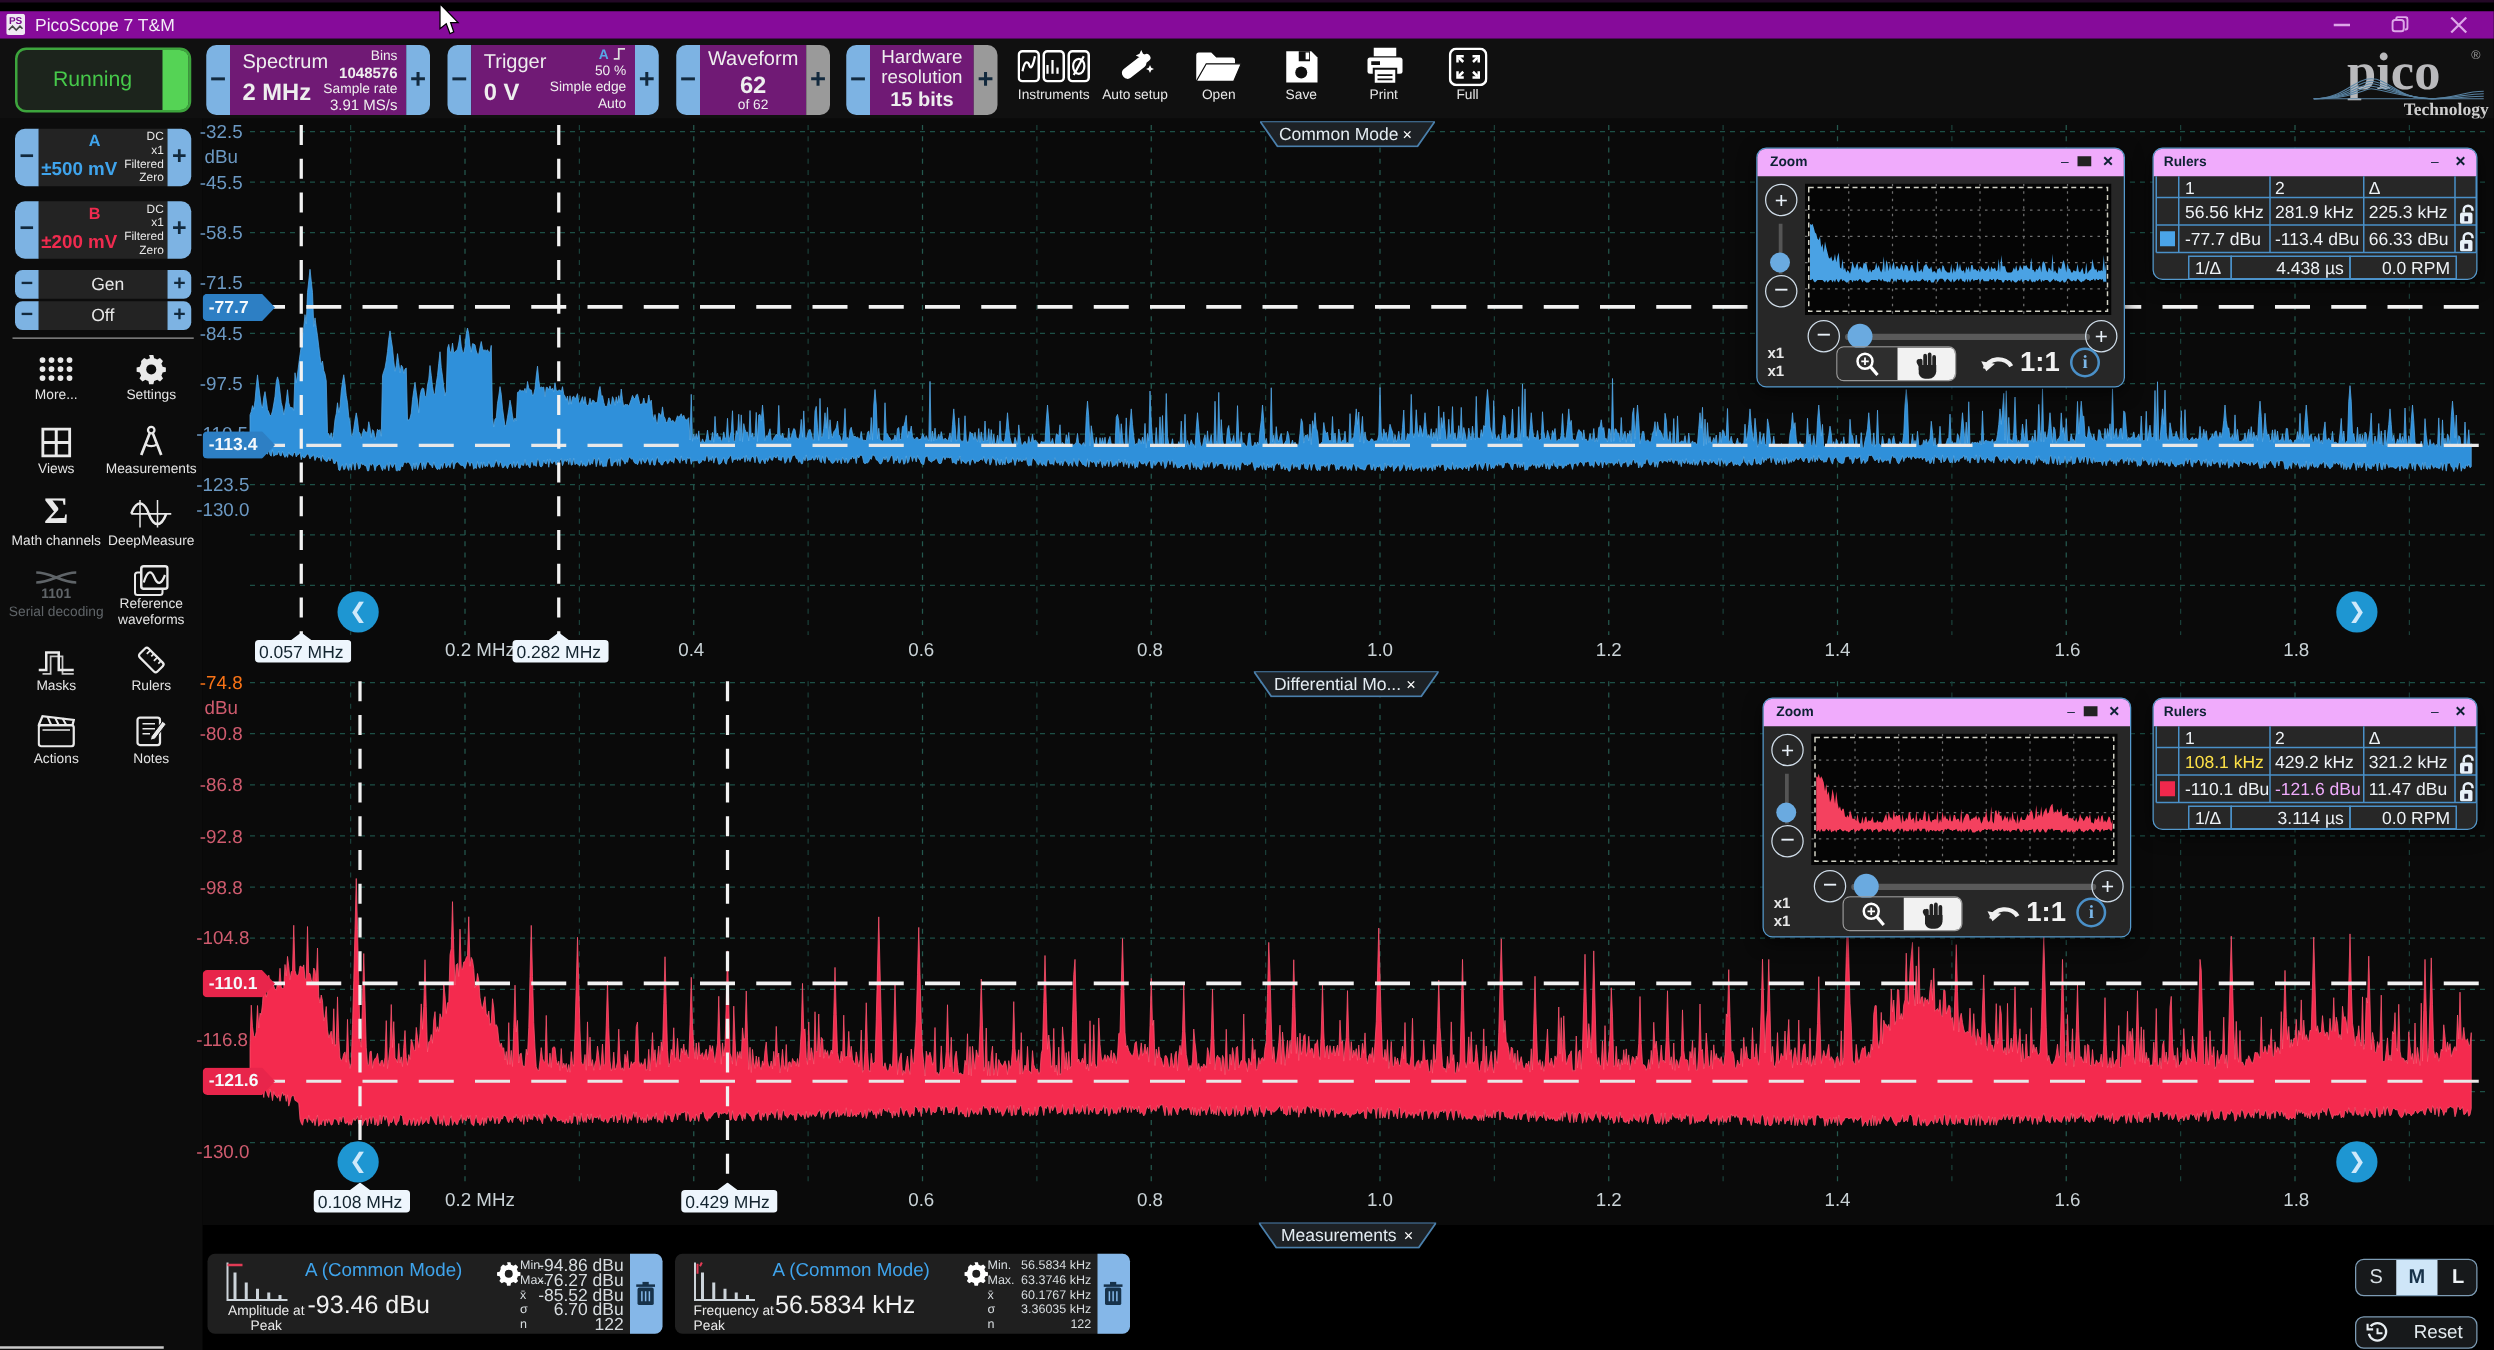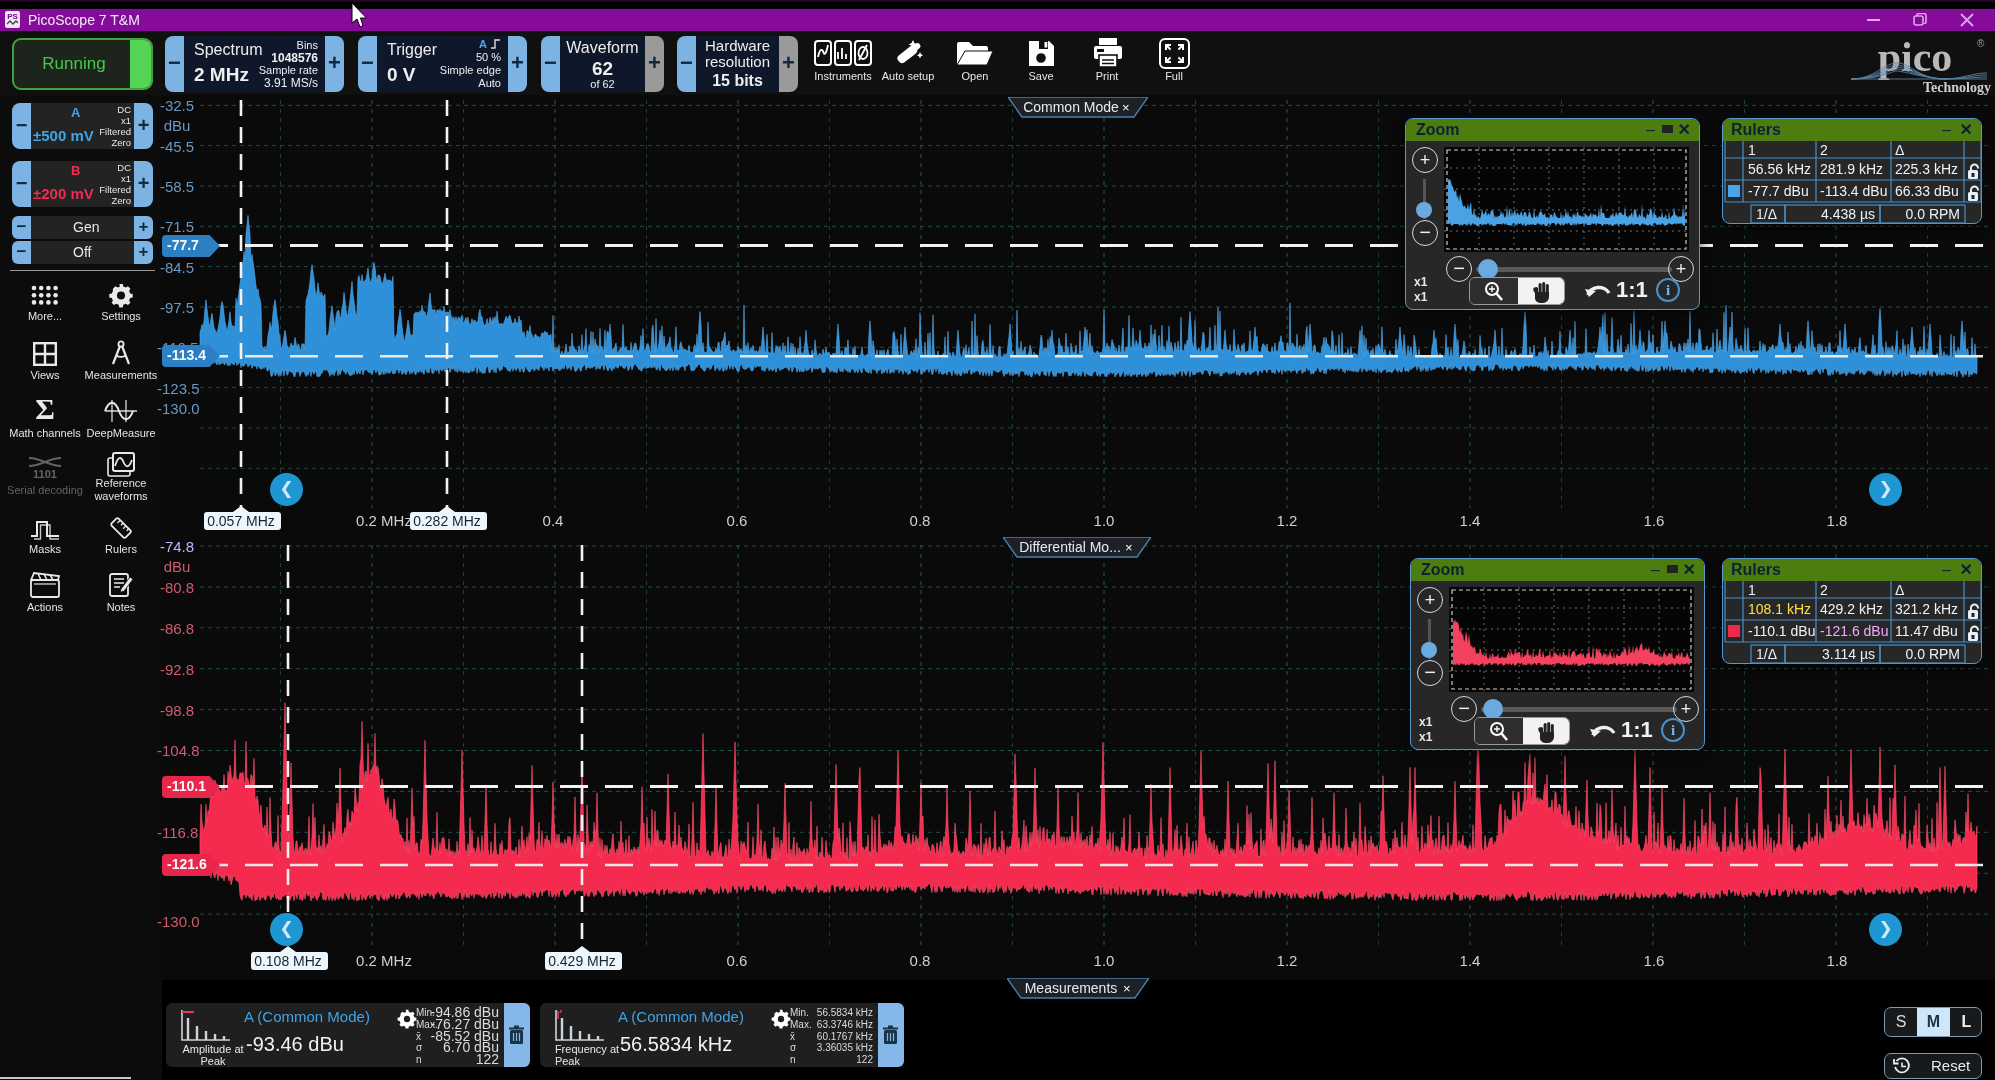--- a/index.html
+++ b/index.html
@@ -2,29 +2,29 @@
 <html><head><meta charset="utf-8">
 <style>
 *{margin:0;padding:0;box-sizing:border-box}
 html,body{width:1995px;height:1080px;background:#000;overflow:hidden;
  font-family:"Liberation Sans",sans-serif;-webkit-font-smoothing:antialiased}
 .abs{position:absolute}
 .xlab{position:absolute;font-size:15px;color:#c9d2d6;transform:translateX(-50%);white-space:nowrap}
 .ylab{position:absolute;font-size:15px;text-align:center;width:40px;white-space:nowrap}
 .circ{position:absolute;width:33px;height:33px;border-radius:50%;background:#1e96d2;color:#cfe9fa;
  text-align:center;line-height:32px;font-size:17px}
-.winbar{position:absolute;left:0;top:0;right:0;height:22px;background:#4d7c0f;border-radius:7px 7px 0 0;
- color:#0d2133;font-weight:bold;font-size:16px;line-height:22px;padding-left:10px}
+.winbar{position:absolute;left:0;top:0;right:0;height:22px;background:#f0abfc;border-radius:7px 7px 0 0;
+ color:#0d2133;font-weight:bold;font-size:11px;line-height:22px;padding-left:10px}
 .win{position:absolute;background:#272727;border:1px solid #5599cc;border-radius:8px;box-shadow:0 4px 14px rgba(0,0,0,.6)}
 .toolgrp{position:absolute;top:36px;height:56px}
 .minusbtn,.plusbtn{position:absolute;top:0;width:19px;height:56px;background:#7db3e3;color:#12293d;
  font-size:22px;font-weight:bold;text-align:center;line-height:54px}
 .minusbtn{border-radius:8px 0 0 8px}
 .plusbtn{border-radius:0 8px 8px 0}
-.gpanel{position:absolute;top:0;height:56px;background:#0f172a;color:#eee}
+.gpanel{position:absolute;top:0;height:56px;background:#701a75;color:#eee}
 .iconlab{position:absolute;font-size:11px;color:#e8e8e8;text-align:center;transform:translateX(-50%);white-space:nowrap}
 .sideicon{position:absolute;transform:translateX(-50%)}
 .slab{position:absolute;font-size:11px;color:#e4e4e4;text-align:center;transform:translateX(-50%);white-space:nowrap}
 </style></head>
 <body>
 <div class="abs" style="left:0;top:0;width:1995px;height:2px;background:#230826"></div>
 <div class="abs" style="left:0;top:9px;width:1995px;height:22px;background:#860b9a"></div>
 <svg class="abs" style="left:5px;top:11px" width="15" height="17" viewBox="0 0 15 17">
 <rect x="0" y="0" width="15" height="17" rx="2" fill="#efe7f2"></rect>
 <text x="7.5" y="8" font-size="8" font-weight="bold" fill="#7a0b8e" text-anchor="middle">PS</text>
@@ -393,21 +393,21 @@
 <div class="abs" style="left:582px;top:946px;transform:translateX(-50%)">
 <svg width="80" height="27" viewBox="0 0 80 27" style="display:block">
 <path d="M3 6 h29 l8 -6 8 6 h29 a3 3 0 0 1 3 3 v12 a3 3 0 0 1 -3 3 H6 a3 3 0 0 1 -3 -3 V9 a3 3 0 0 1 3 -3 Z" fill="#eef6fd"></path>
 <text x="40" y="20" text-anchor="middle" font-size="14" fill="#13242f">0.429 MHz</text>
     </svg>
   </div>
 <div class="circ" style="left:270px;top:473px">❮</div>
 <div class="circ" style="left:1869px;top:473px">❯</div>
 <div class="circ" style="left:270px;top:913px">❮</div>
 <div class="circ" style="left:1869px;top:913px">❯</div>
-<div class="ylab" style="left:157px;top:538px;color:#c4b5fd">-74.8</div>
+<div class="ylab" style="left:157px;top:538px;color:#f97316">-74.8</div>
 <div class="ylab" style="left:157px;top:579px;color:#cf5b6e">-80.8</div>
 <div class="ylab" style="left:157px;top:620px;color:#cf5b6e">-86.8</div>
 <div class="ylab" style="left:157px;top:661px;color:#cf5b6e">-92.8</div>
 <div class="ylab" style="left:157px;top:702px;color:#cf5b6e">-98.8</div>
 <div class="ylab" style="left:157px;top:742px;color:#cf5b6e">-104.8</div>
 <div class="ylab" style="left:157px;top:824px;color:#cf5b6e">-116.8</div>
 <div class="ylab" style="left:157px;top:558px;color:#cf5b6e">dBu</div>
 <div class="ylab" style="left:157px;top:913px;color:#cf5b6e">-130.0</div>
 <div class="abs" style="left:1078px;top:97px;transform:translateX(-50%)">
 <svg width="140" height="21" viewBox="0 0 140 21" style="display:block">

